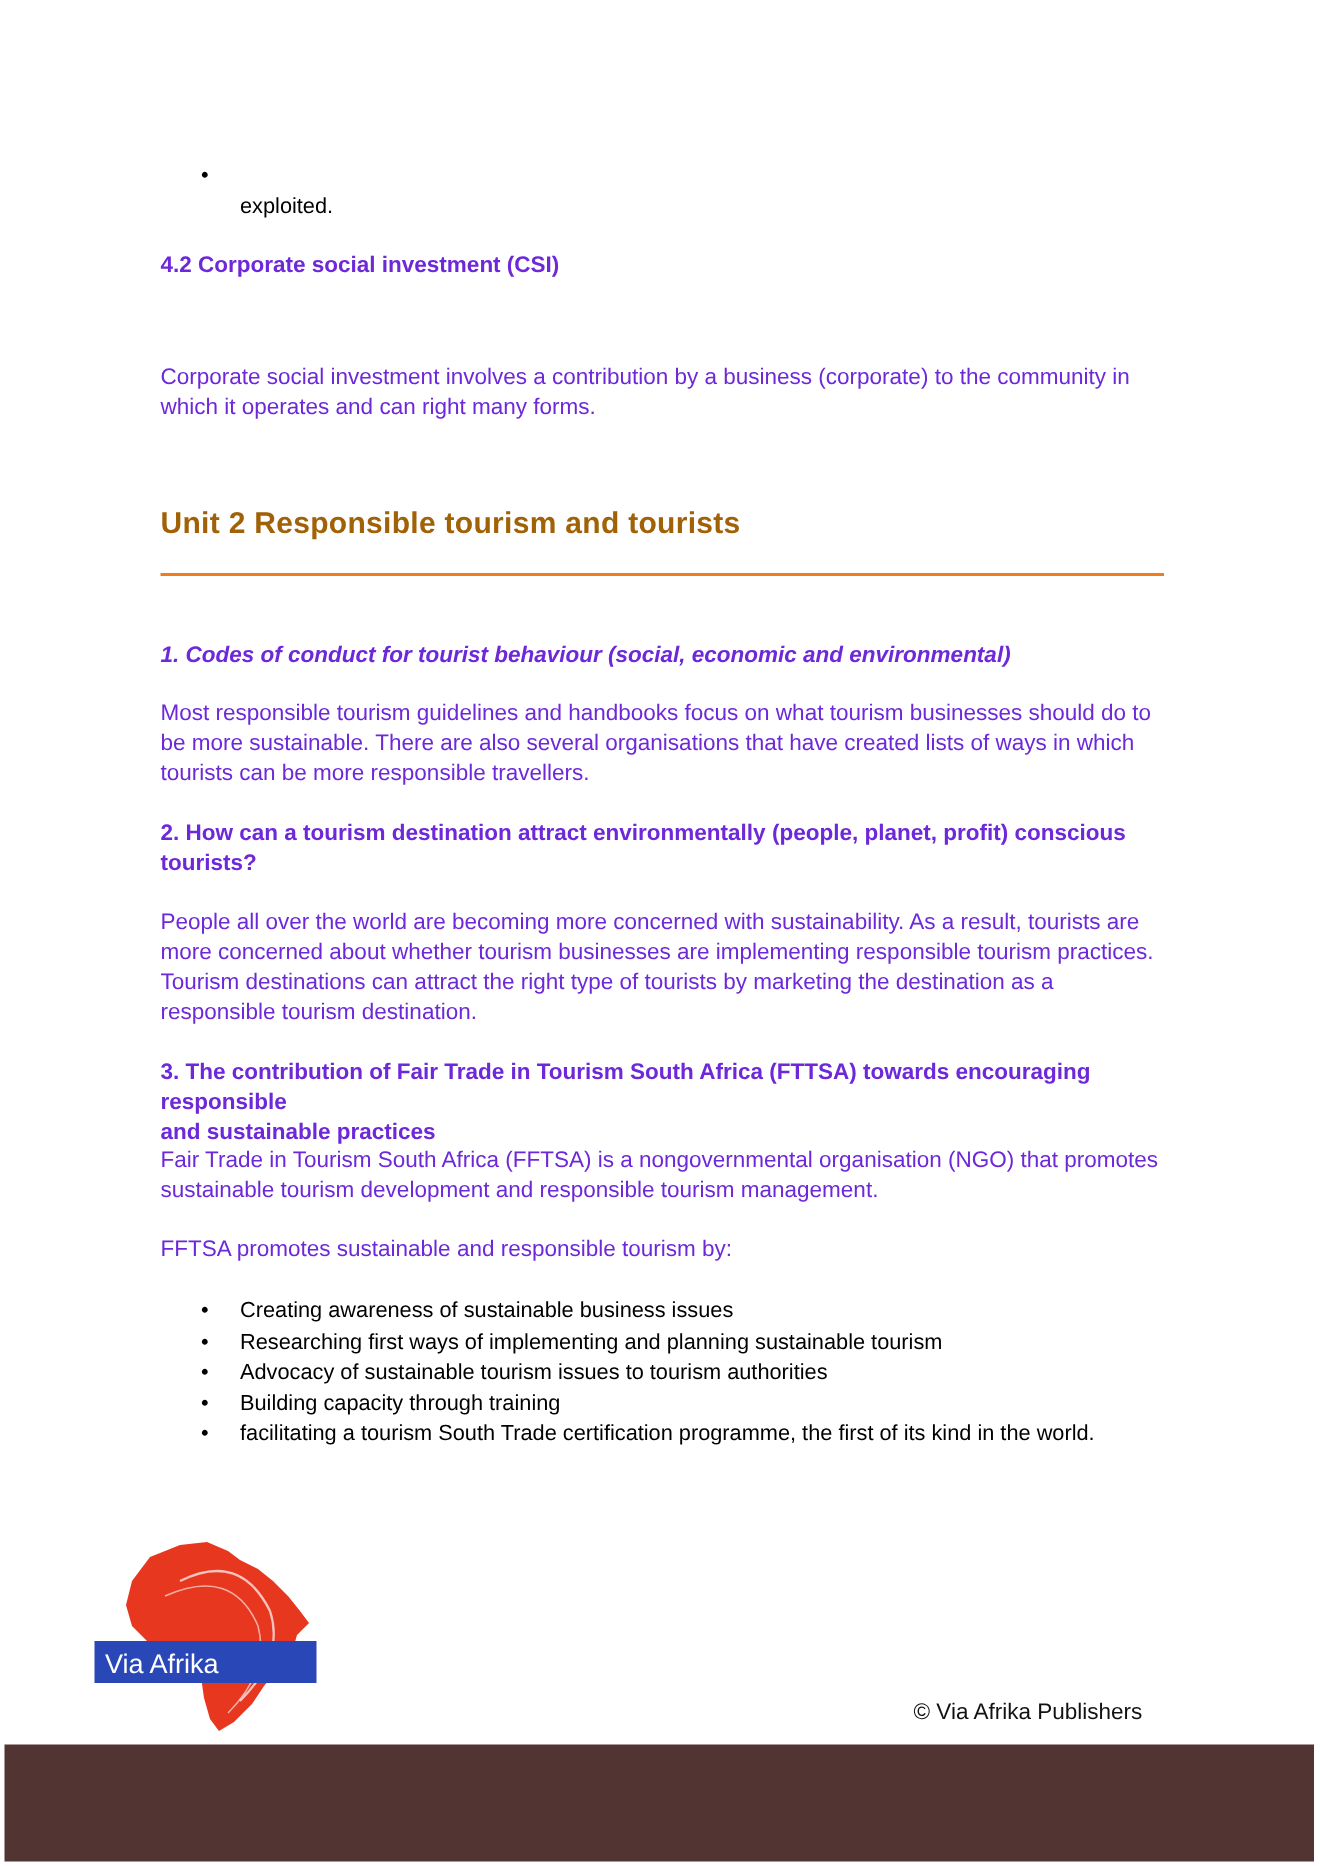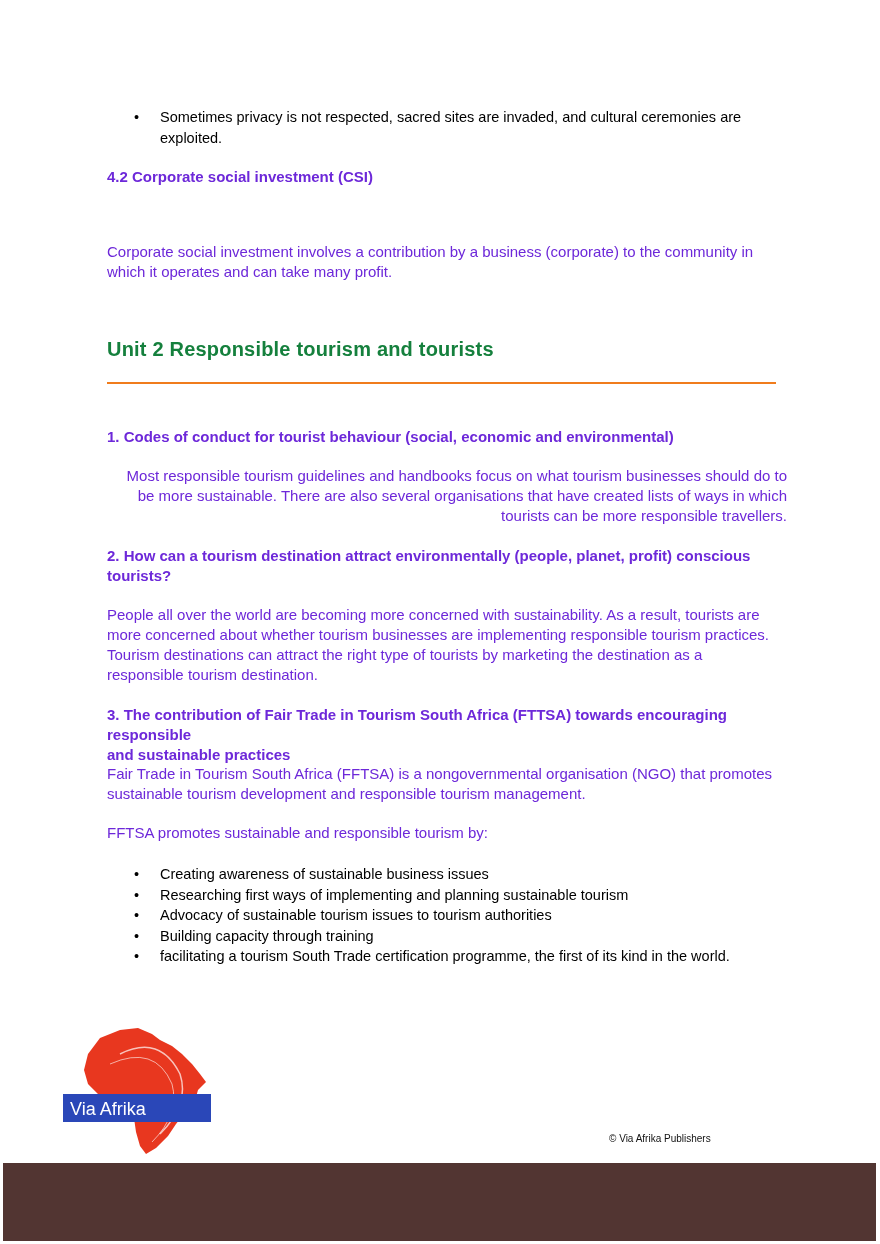--- a/index.html
+++ b/index.html
@@ -6,50 +6,50 @@
   body { width:880px; height:1244px; position:relative; overflow:hidden;
          font-family:"Liberation Sans", sans-serif; color:#000; }
   .page { position:absolute; left:0; top:0; width:880px; height:1244px; }
   .txt { position:absolute; font-size:15px; line-height:20px; color:#6d28d9; }
   .body-text { left:107px; width:680px; }
   .bold { font-weight:bold; }
   .bullet-row { position:absolute; left:107px; width:680px; font-size:14.5px; line-height:20.5px; }
   .bullet-dot { position:absolute; left:27px; top:0; width:10px; }
   .bullet-text { position:absolute; left:53px; width:640px; }
   .unit-title { position:absolute; left:107px; top:338px; font-size:20px; font-weight:bold;
-                color:#15803d; letter-spacing:0.2px; }
+                color:#a16207; letter-spacing:0.2px; }
   .unit-rule { position:absolute; left:107px; top:382px; width:669px; height:2px; background:#f07c1c; }
   .footer-bar { position:absolute; left:3px; top:1163px; width:873px; height:78px; background:#523532; }
-  .copyright { position:absolute; left:609px; top:1133px; font-size:10px; color:#111; }
+  .copyright { position:absolute; left:609px; top:1133px; font-size:15px; color:#111; }
   .logo { position:absolute; left:60px; top:1024px; width:152px; height:132px; }
 </style>
 </head>
 <body>
 
 <div class="page">
 
   <div class="bullet-row" style="top:107px;height:42px;">
     <span class="bullet-dot">•</span>
     <span class="bullet-text">
-      <span>Sometimes privacy is not respected, sacred sites are invaded, and cultural ceremonies are</span><br>
+      <br>
       <span>exploited.</span>
     </span>
   </div>
 
   <div class="txt body-text bold" style="top:167px;">4.2 Corporate social investment (CSI)</div>
   <div class="txt body-text" style="top:206px;margin-top:36px;">
     <span>Corporate social investment involves a contribution by a business (corporate) to the community in</span><br>
-    <span>which it operates and can take many profit.</span>
+    <span>which it operates and can right many forms.</span>
   </div>
 
   <div class="unit-title">Unit 2 Responsible tourism and tourists</div>
   <div class="unit-rule"></div>
 
-  <div class="txt body-text bold" style="top:427px;">1. Codes of conduct for tourist behaviour (social, economic and environmental)</div>
-  <div class="txt body-text" style="top:466px;text-align:right;">
+  <div class="txt body-text bold" style="top:427px;font-style:italic;">1. Codes of conduct for tourist behaviour (social, economic and environmental)</div>
+  <div class="txt body-text" style="top:466px;">
     <span>Most responsible tourism guidelines and handbooks focus on what tourism businesses should do to</span><br>
     <span>be more sustainable. There are also several organisations that have created lists of ways in which</span><br>
     <span>tourists can be more responsible travellers.</span>
   </div>
 
   <div class="txt body-text bold" style="top:546px;">
     <span>2. How can a tourism destination attract environmentally (people, planet, profit) conscious</span><br>
     <span>tourists?</span>
   </div>
   <div class="txt body-text" style="top:605px;">

